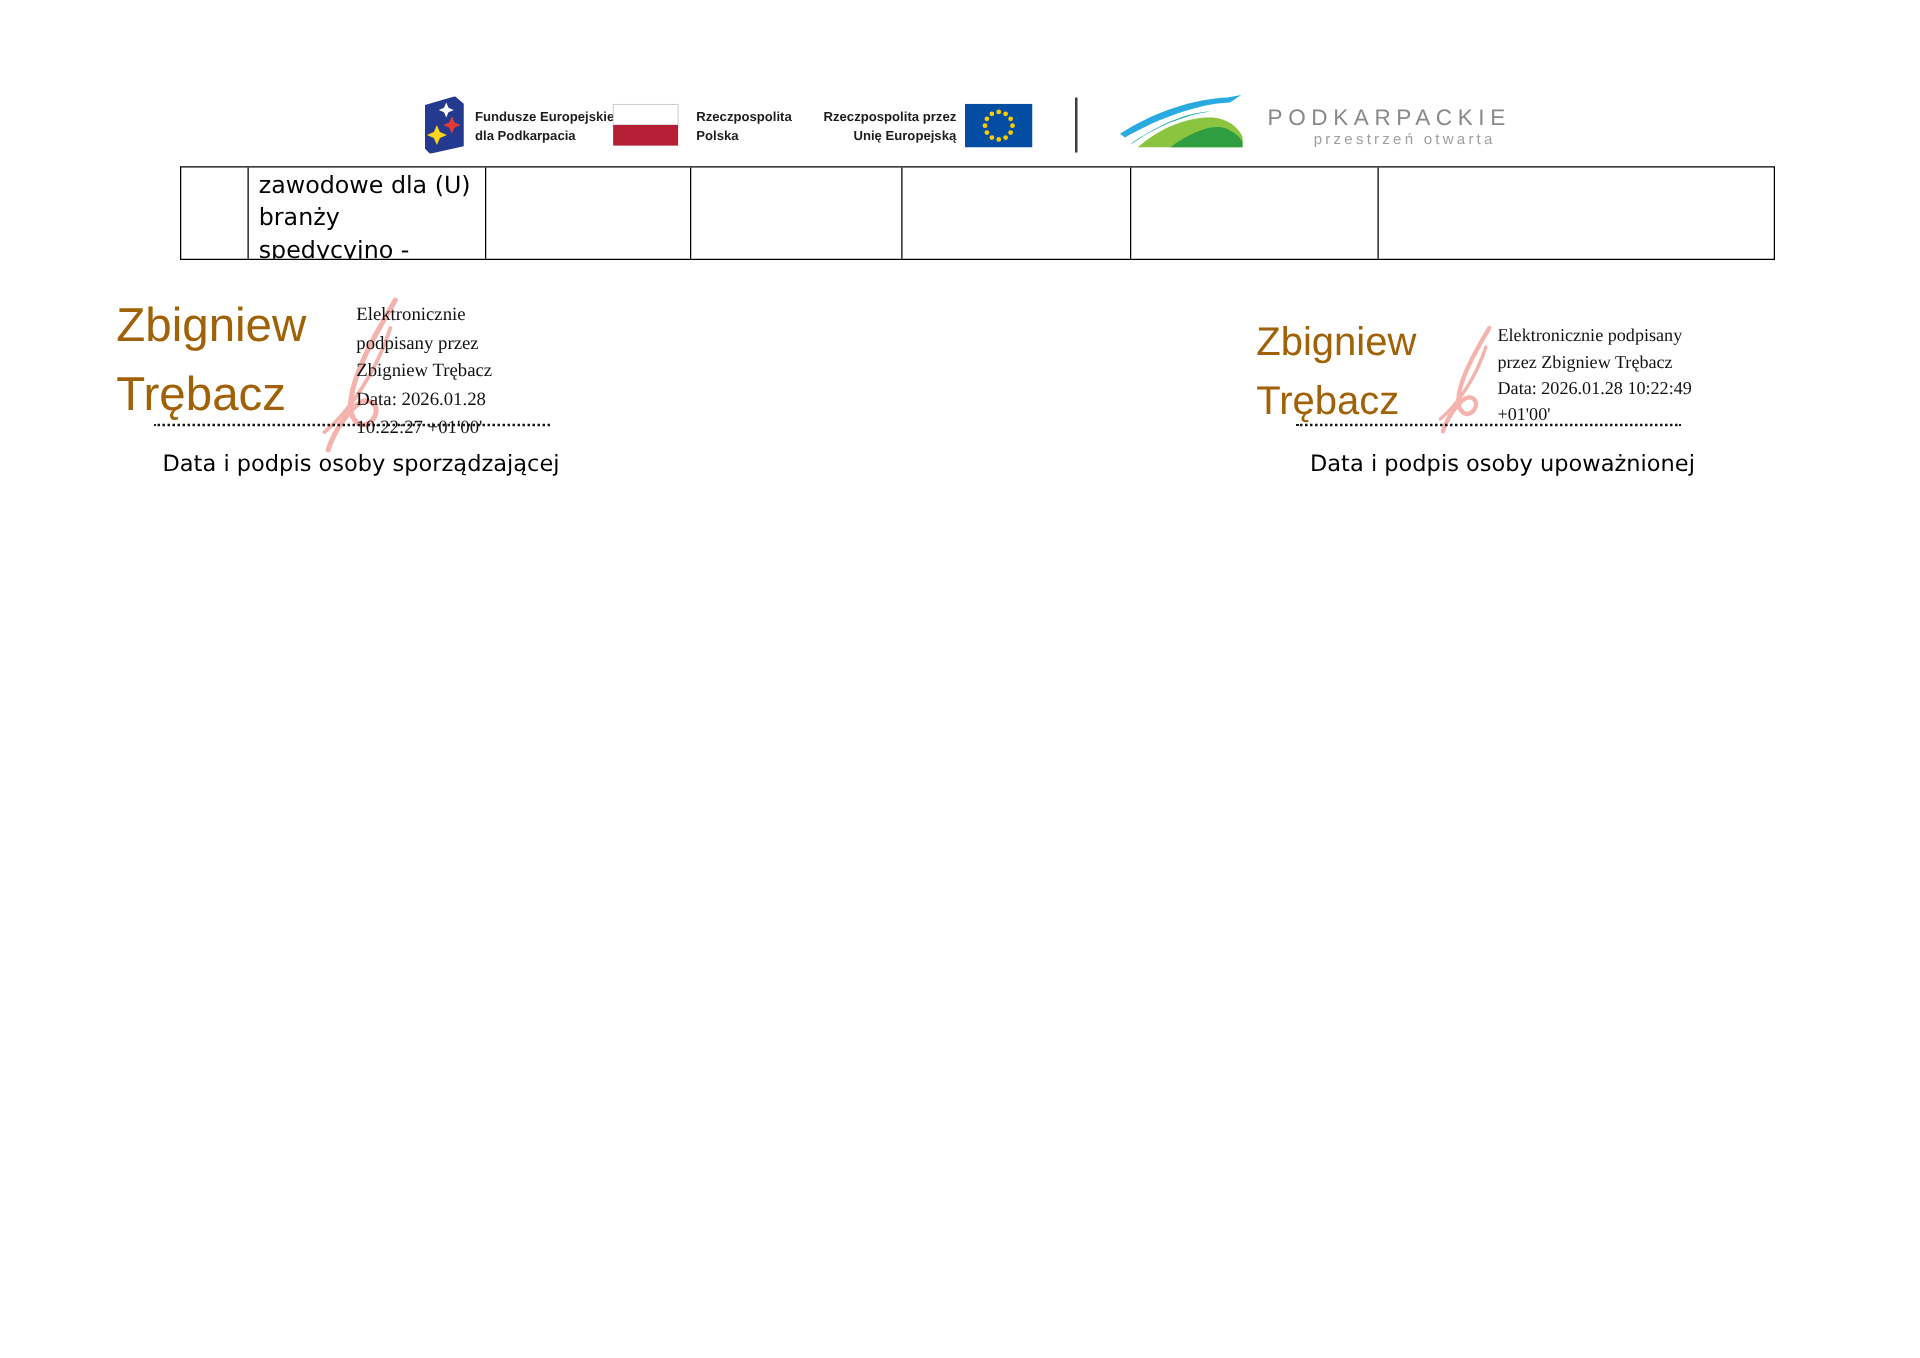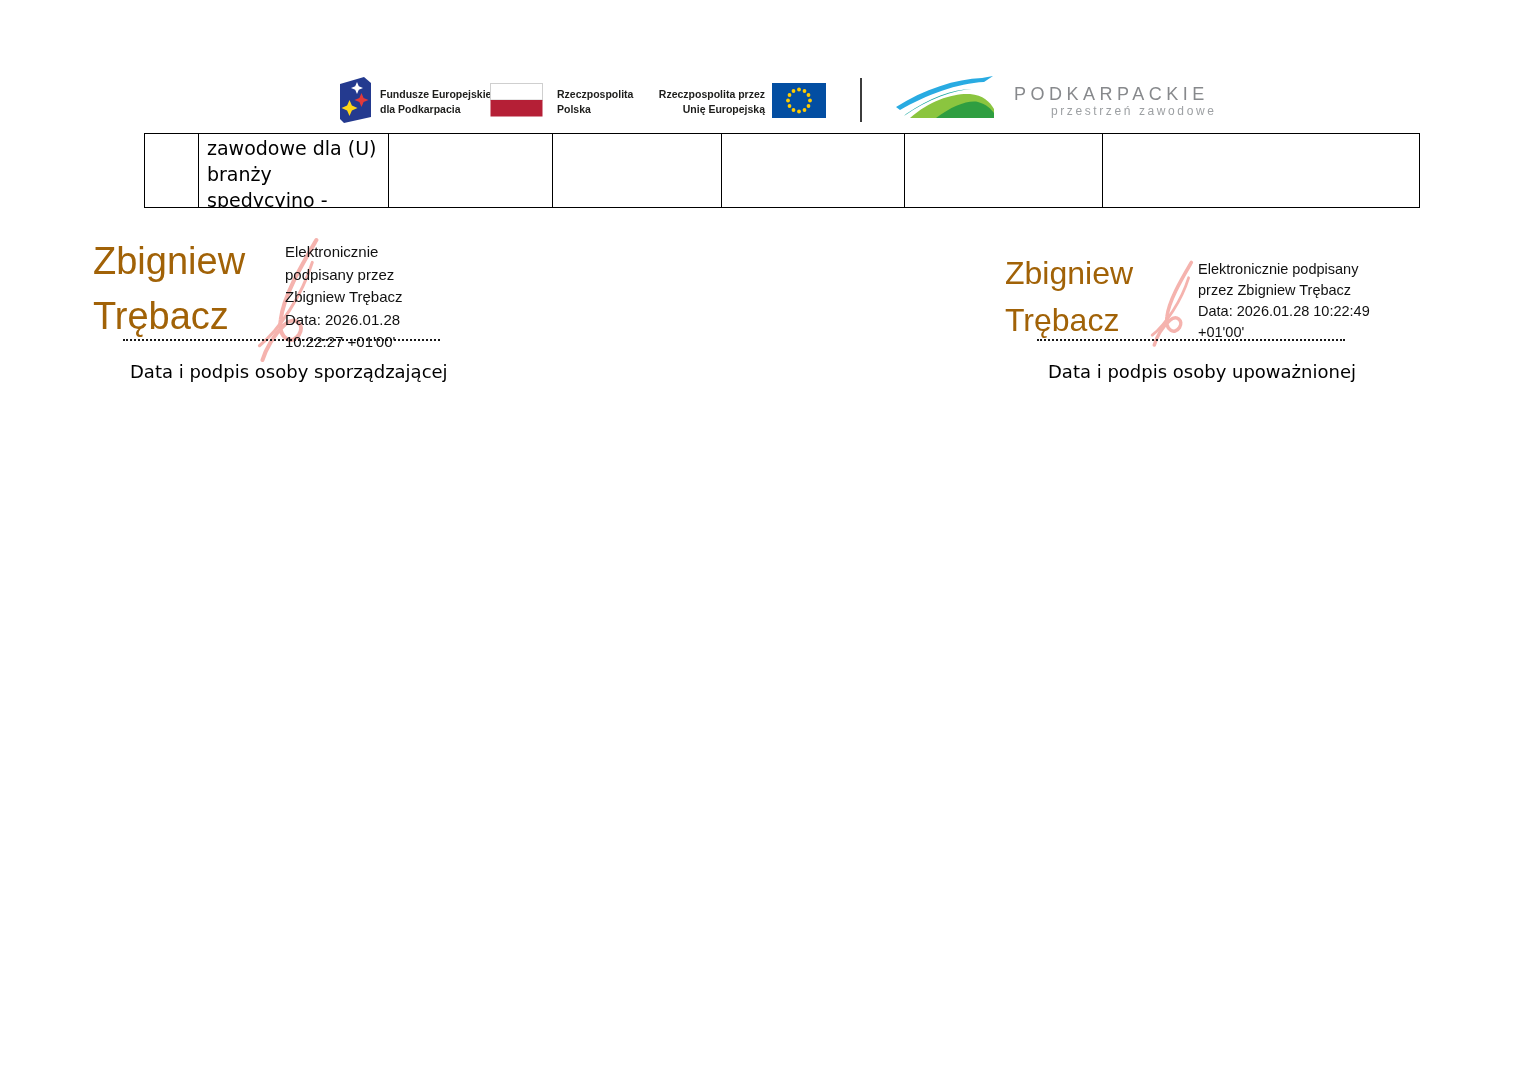--- a/index.html
+++ b/index.html
@@ -42,21 +42,21 @@
   .doc-table .cell:last-child{border-right:none;}
 
   
   .sig-name{
     font-family:"Liberation Sans",sans-serif;color:#a16207;
     white-space:pre;z-index:3;
   }
   .sig-name.left{left:93px;top:234px;font-size:38px;line-height:55px;}
   .sig-name.right{left:1005px;top:250px;font-size:32px;line-height:47px;}
   .sig-details{
-    font-family:Liberation Sans, sans-serif;color:#111;white-space:pre;z-index:3;
+    font-family:Liberation Serif, serif;color:#111;white-space:pre;z-index:3;
   }
   .sig-details.left{left:285px;top:241px;font-size:15px;line-height:22.5px;}
   .sig-details.right{left:1198px;top:259px;font-size:14.5px;line-height:21px;}
   .dotted{
     border-top:2.5px dotted #1a1a1a;height:0;z-index:2;
   }
   .dotted.left{left:123px;top:339px;width:317px;}
   .dotted.right{left:1037px;top:339px;width:308px;}
   .sig-caption{
     font-size:18px;color:#000;white-space:pre;z-index:3;
@@ -108,21 +108,21 @@
 
   <div class="abs divider" style="left:860px;top:78px;"></div>
 
   <svg class="abs" style="left:896px;top:76px;" width="108" height="42" viewBox="0 0 108 42">
     <path d="M0,31 C28,13 60,3 86,2 L97,0 L88,6 C62,7 30,19 4,34 Z" fill="#29abe2"></path>
     <path d="M10,38 C34,22 56,13 76,13 C58,14 32,23 8,40 Z" fill="#1ba8a0"></path>
     <path d="M14,42 C34,24 58,17 74,18 C87,19 94,26 98,33 L98,42 Z" fill="#8bc53f"></path>
     <path d="M40,42 C56,30 72,24 82,26 C90,28 95,33 98,37 L98,42 Z" fill="#2f9e41"></path>
   </svg>
   <div class="abs pk-title" style="left:1014px;top:84px;">PODKARPACKIE</div>
-  <div class="abs pk-subtitle" style="left:1051px;top:104px;">przestrzeń zawodowe</div>
+  <div class="abs pk-subtitle" style="left:1051px;top:104px;">przestrzeń otwarta</div>
 </div>
 
 <div class="abs doc-table">
   <div class="cell"></div>
   <div class="cell">zawodowe dla (U)
 branży
 spedycyjno -
 logistycznej</div>
   <div class="cell"></div>
   <div class="cell"></div>

